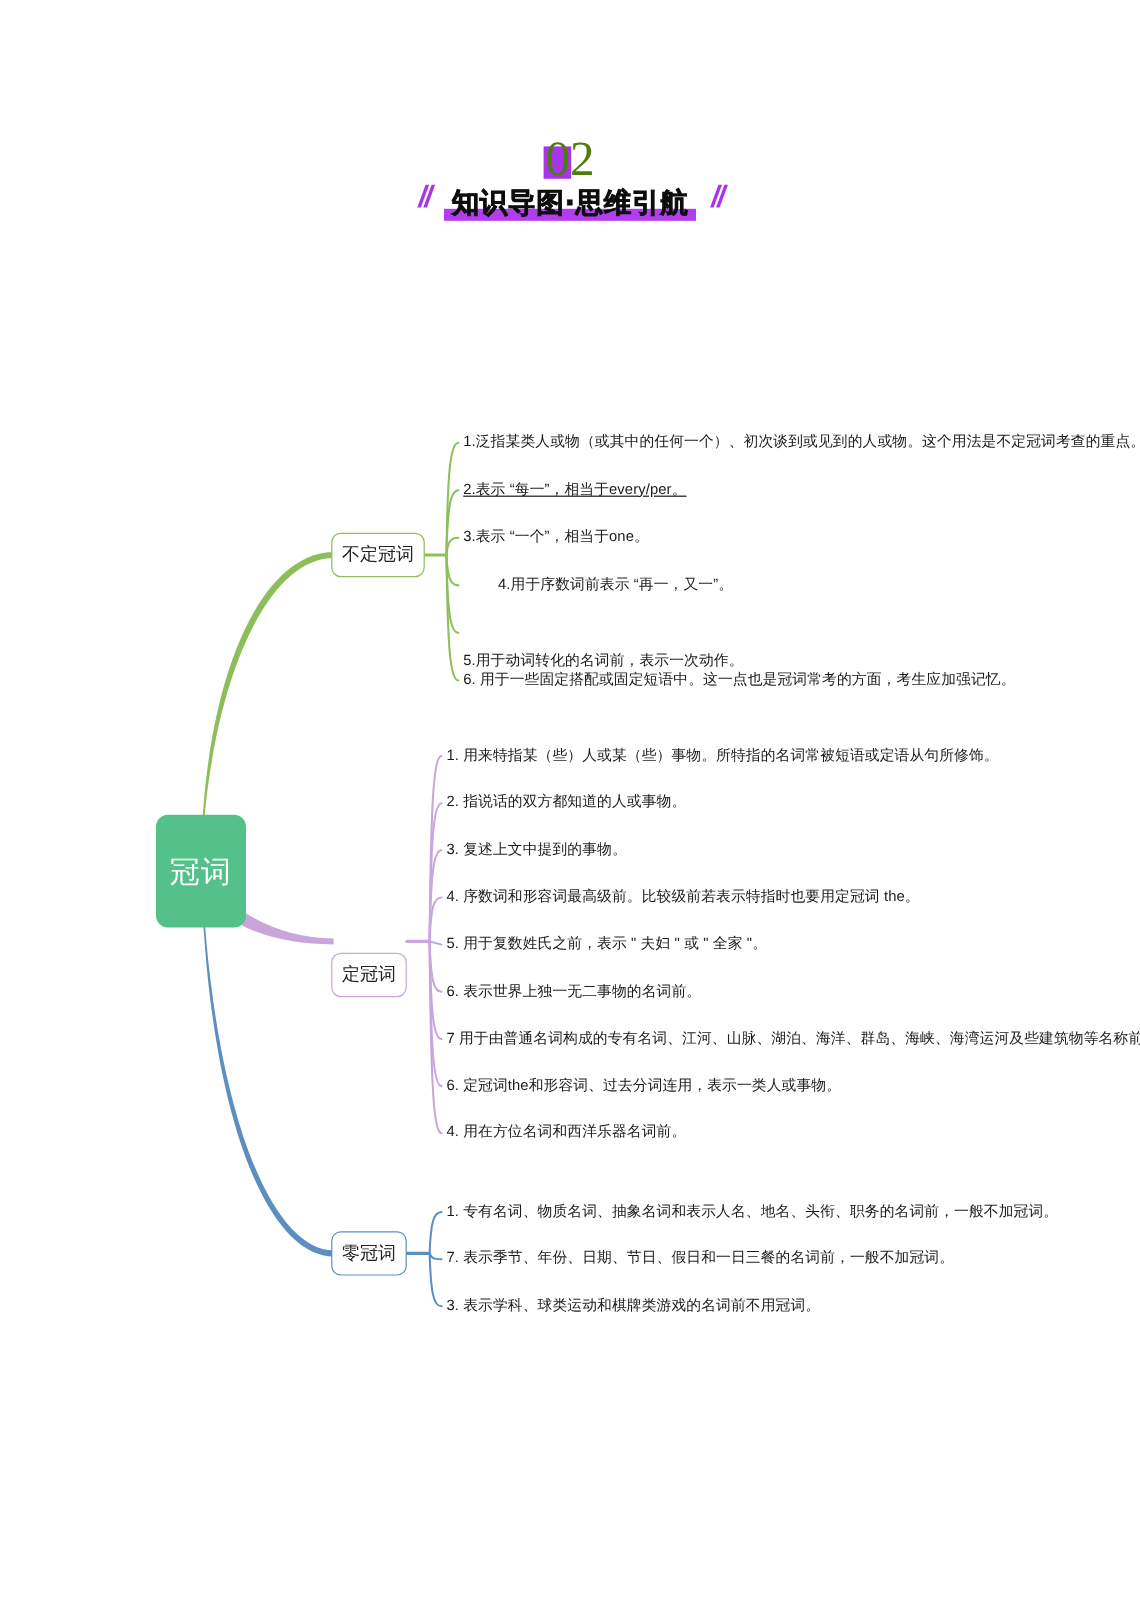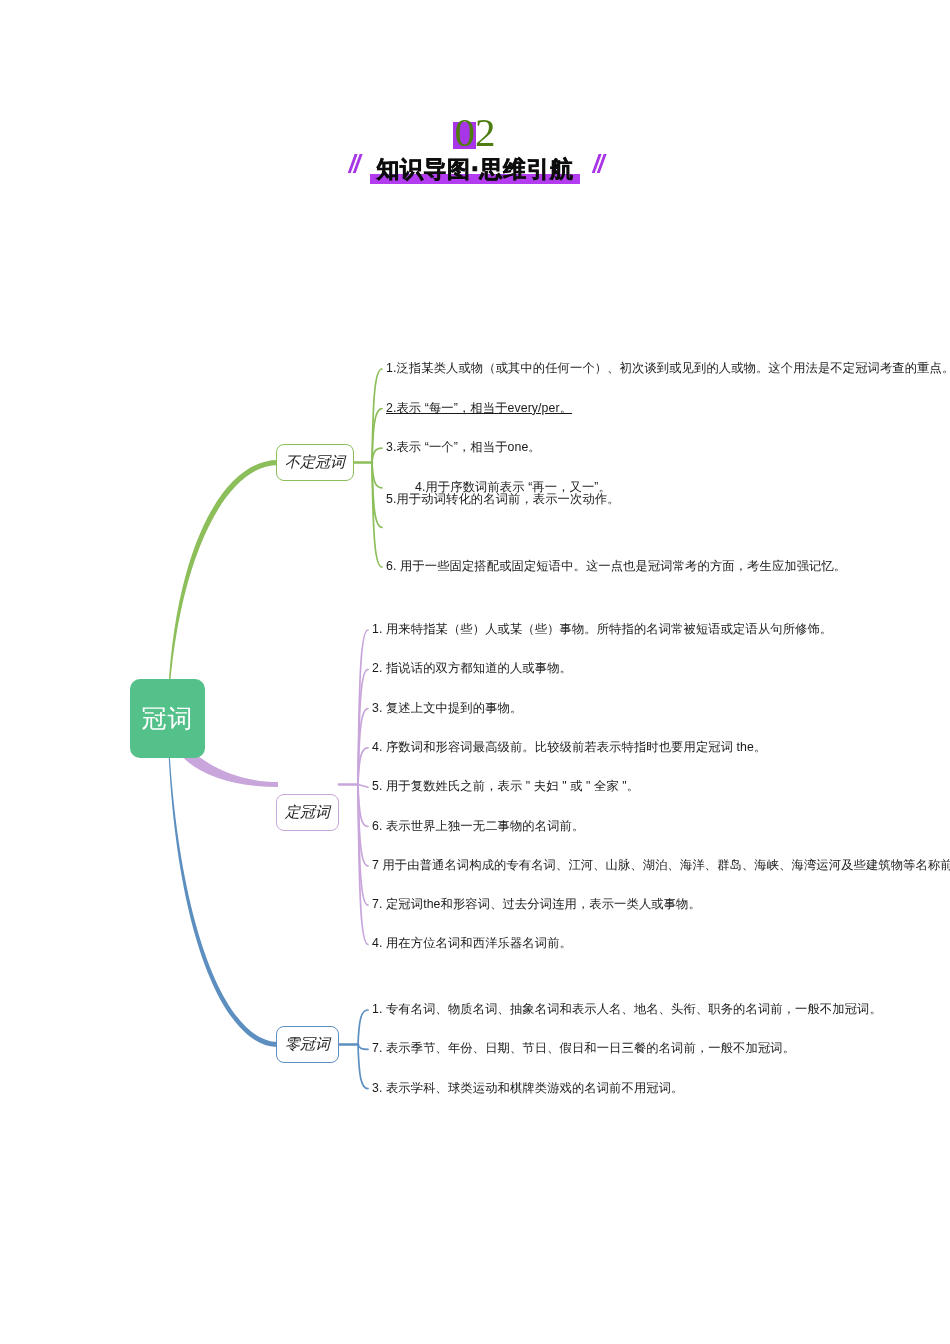--- a/index.html
+++ b/index.html
@@ -109,36 +109,35 @@
     display: flex;
     align-items: center;
     justify-content: center;
     white-space: nowrap;
   }
 
   #root-node {
     left: 130px;
     top: 679px;
     width: 75px;
-    height: 79px;
+    height: 94px;
     border-radius: 10px;
     background: #54c08a;
     color: #ffffff;
     font-size: 25px;
     letter-spacing: 1px;
     z-index: 5;
   }
 
   .branch-node {
     background: #ffffff;
     border-radius: 8px;
     font-size: 15px;
     color: #222222;
     z-index: 5;
-    font-style: italic;
   }
   #branch-node-0 {
     left: 276px;
     top: 444px;
     width: 78px;
     height: 37px;
     border: 1.3px solid #8cbe5a;
   }
   #branch-node-1 {
     left: 276px;
@@ -224,28 +223,28 @@
 
   <div class="node branch-node" id="branch-node-0">不定冠词</div>
   <div class="node branch-node" id="branch-node-1">定冠词</div>
   <div class="node branch-node" id="branch-node-2">零冠词</div>
 
   <div id="leaf-layer">
       <div class="leaf-text" style="left: 386px; top: 361px;">1.泛指某类人或物（或其中的任何一个）、初次谈到或见到的人或物。这个用法是不定冠词考查的重点。</div>
       <div class="leaf-text" style="left: 386px; top: 400.6px; text-decoration: underline;">2.表示 “每一”，相当于every/per。</div>
       <div class="leaf-text" style="left: 386px; top: 440.2px;">3.表示 “一个”，相当于one。</div>
       <div class="leaf-text" style="left: 386px; top: 479.8px; margin-left: 29px;">4.用于序数词前表示 “再一，又一”。</div>
-      <div class="leaf-text" style="left: 386px; top: 492px;">5.用于动词转化的名词前，表示一次动作。</div>
+      <div class="leaf-text" style="left: 386px; top: 543px;">5.用于动词转化的名词前，表示一次动作。</div>
       <div class="leaf-text" style="left: 386px; top: 559px;">6. 用于一些固定搭配或固定短语中。这一点也是冠词常考的方面，考生应加强记忆。</div>
       <div class="leaf-text" style="left: 372px; top: 622px;">1. 用来特指某（些）人或某（些）事物。所特指的名词常被短语或定语从句所修饰。</div>
       <div class="leaf-text" style="left: 372px; top: 661.3px;">2. 指说话的双方都知道的人或事物。</div>
       <div class="leaf-text" style="left: 372px; top: 700.6px;">3. 复述上文中提到的事物。</div>
       <div class="leaf-text" style="left: 372px; top: 739.9px;">4. 序数词和形容词最高级前。比较级前若表示特指时也要用定冠词 the。</div>
       <div class="leaf-text" style="left: 372px; top: 779.2px;">5. 用于复数姓氏之前，表示 " 夫妇 " 或 " 全家 "。</div>
       <div class="leaf-text" style="left: 372px; top: 818.5px;">6. 表示世界上独一无二事物的名词前。</div>
       <div class="leaf-text" style="left: 372px; top: 857.8px;">7 用于由普通名词构成的专有名词、江河、山脉、湖泊、海洋、群岛、海峡、海湾运河及些建筑物等名称前。</div>
-      <div class="leaf-text" style="left: 372px; top: 897.1px;">7. 定冠词the和形容词、过去分词连用，表示一类人或事物。</div>
+      <div class="leaf-text" style="left: 372px; top: 897.1px;">6. 定冠词the和形容词、过去分词连用，表示一类人或事物。</div>
       <div class="leaf-text" style="left: 372px; top: 936.4px;">4. 用在方位名词和西洋乐器名词前。</div>
       <div class="leaf-text" style="left: 372px; top: 1002px;">1. 专有名词、物质名词、抽象名词和表示人名、地名、头衔、职务的名词前，一般不加冠词。</div>
       <div class="leaf-text" style="left: 372px; top: 1041.3px;">7. 表示季节、年份、日期、节日、假日和一日三餐的名词前，一般不加冠词。</div>
       <div class="leaf-text" style="left: 372px; top: 1080.6px;">3. 表示学科、球类运动和棋牌类游戏的名词前不用冠词。</div>
     </div>
 </div>
 
 </body></html>

